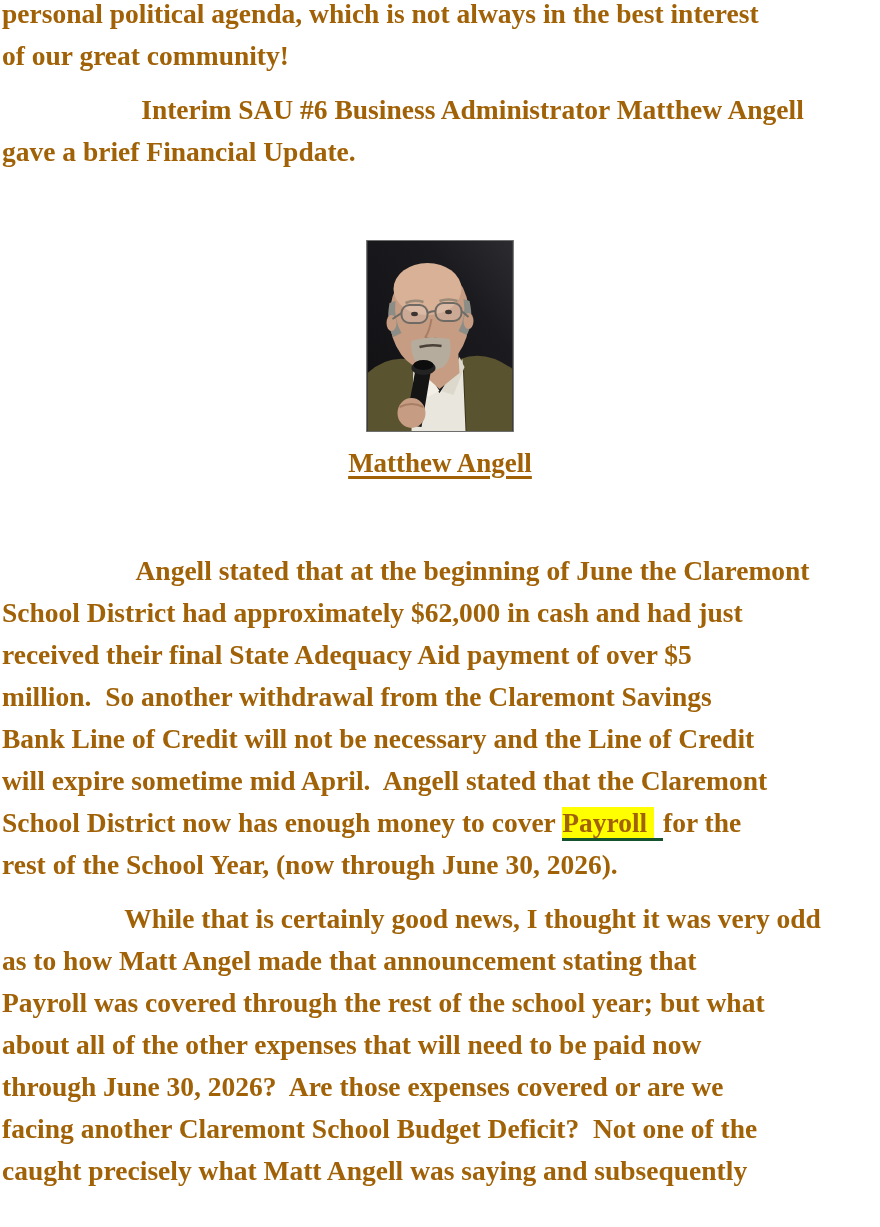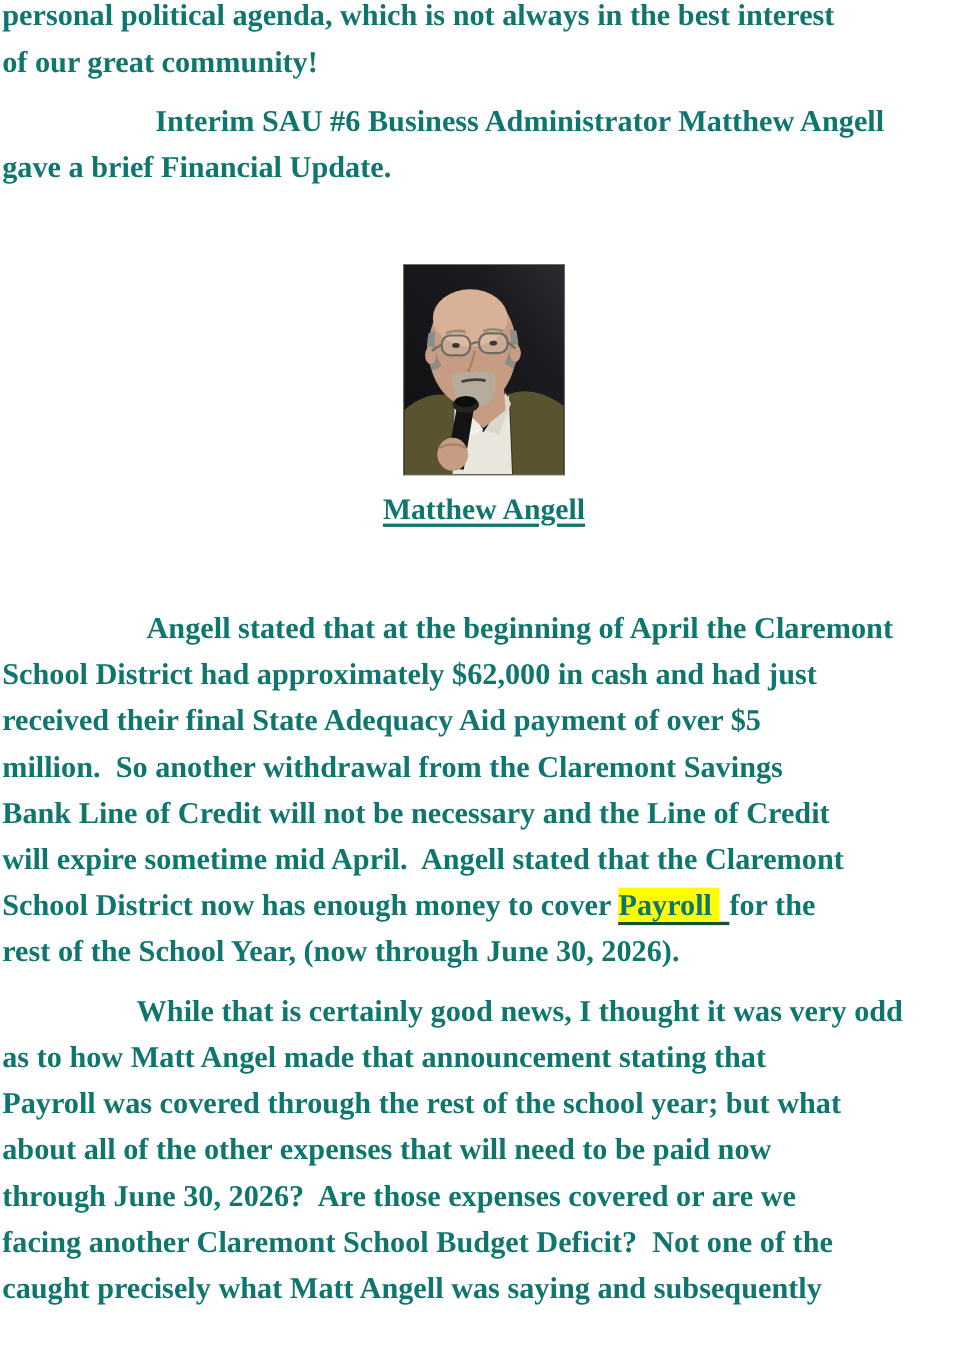--- a/index.html
+++ b/index.html
@@ -6,21 +6,21 @@
     margin: 0;
     padding: 0;
     background: #ffffff;
   }
   .page {
     position: relative;
     width: 880px;
     height: 1227px;
     overflow: hidden;
     background: #ffffff;
-    color: #0f766e;
+    color: #a16207;
     font-family: "Liberation Serif", "DejaVu Serif", serif;
   }
   .para-group {
     position: absolute;
     left: 2px;
     right: 0;
   }
   #group-top    { top: -7px; }
   #group-bottom { top: 550px; }
   .para {
@@ -153,21 +153,21 @@
           <path d="M32,166 Q44,160 56,166" stroke="#a87f66" stroke-width="2" fill="none"></path>
         </g>
       </svg>
     </div>
   </div>
 
   <div class="caption">Matthew Angell</div>
 
   <div class="para-group" id="group-bottom">
       <div class="para">
-        <div class="line indented">Angell stated that at the beginning of April the Claremont</div>
+        <div class="line indented">Angell stated that at the beginning of June the Claremont</div>
         <div class="line">School District had approximately $62,000 in cash and had just</div>
         <div class="line">received their final State Adequacy Aid payment of over $5</div>
         <div class="line">million.  So another withdrawal from the Claremont Savings</div>
         <div class="line">Bank Line of Credit will not be necessary and the Line of Credit</div>
         <div class="line">will expire sometime mid April.  Angell stated that the Claremont</div>
         <div class="line"><span>School District now has enough money to cover </span><span class="seg-ul"><span class="seg-hl" style="background-color: rgb(255, 255, 0);">Payroll </span></span><span>for the</span></div>
         <div class="line">rest of the School Year, (now through June 30, 2026).</div>
       </div>
       <div class="para">
         <div class="line indented">While that is certainly good news, I thought it was very odd</div>

